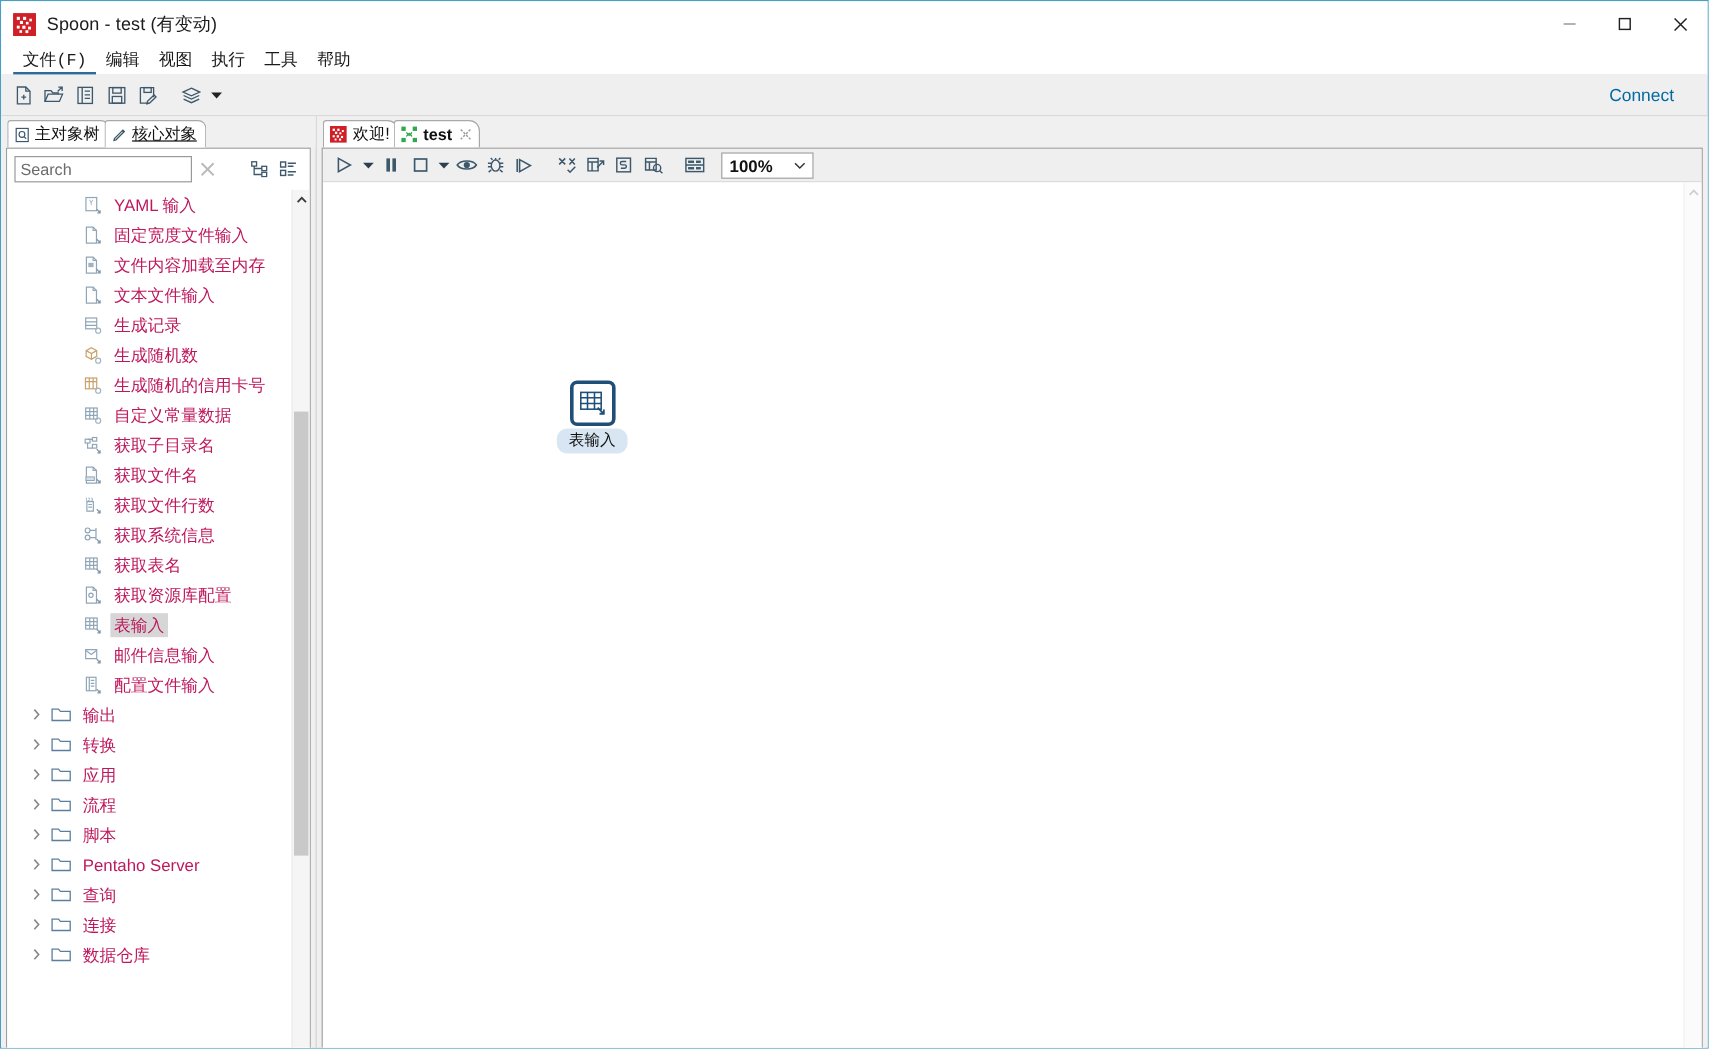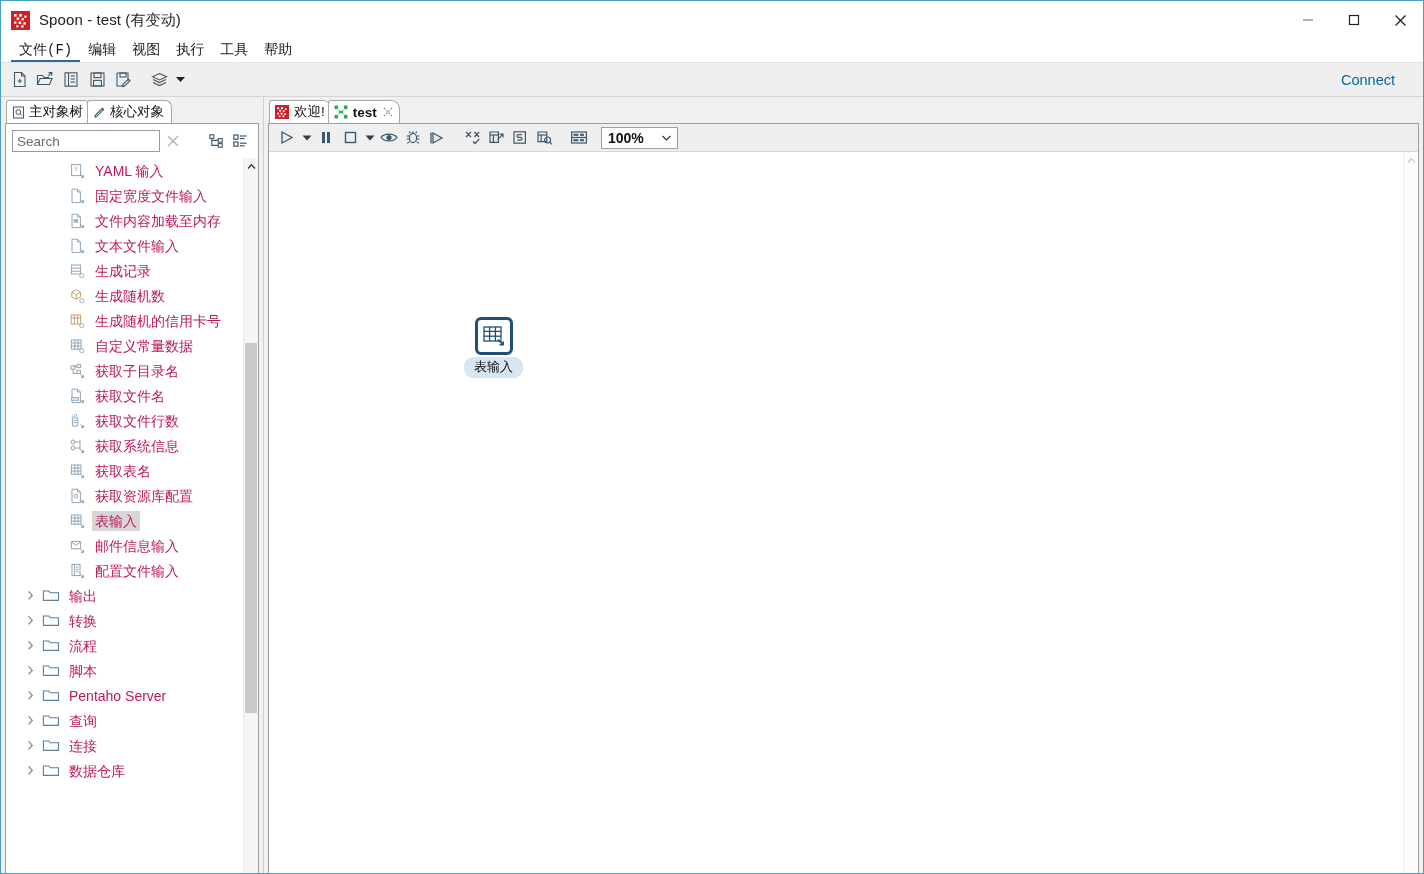--- a/index.html
+++ b/index.html
@@ -121,21 +121,21 @@
     font-size: 13.5px;
     color: #111;
     background: #ffffff;
     border: 1px solid #a8a8a8;
     border-bottom: none;
     border-radius: 3px 7px 0 0;
     position: relative;
     white-space: nowrap;
   }
   .ltab .tico { margin-right: 4px; display: flex; align-items: center; }
-  .ltab.active { background: #ffffff; z-index: 3; }
+  .ltab.active { background: #ffffff; z-index: 3; text-decoration: underline; }
   .ltab.inactive { background: #ffffff; }
 
   .leftinner {
     flex: 1;
     margin: 0 4px 4px 4px;
     background: #ffffff;
     border: 1px solid #9e9e9e;
     display: flex; flex-direction: column;
     position: relative;
     overflow: hidden;
@@ -717,20 +717,33 @@
                 <span class="twist">
                   <svg width="9" height="11" viewBox="0 0 9 11" fill="none" stroke="#8a8a8a" stroke-width="1.4">
                     <path d="M2.6 1.4L6.2 5.4 2.6 9.4"></path>
                   </svg>
                 </span>
                 <span class="ticon">
                   <svg width="18" height="15" viewBox="0 0 18 15" fill="none" stroke="#5b7f9e" stroke-width="1.1">
                     <path d="M1.4 12.4V3h5.4l1.5 1.8h8.2v7.6z"></path>
                   </svg>
                 </span>
+                <span class="tlabel">应用</span>
+              </div>
+              <div class="trow folder">
+                <span class="twist">
+                  <svg width="9" height="11" viewBox="0 0 9 11" fill="none" stroke="#8a8a8a" stroke-width="1.4">
+                    <path d="M2.6 1.4L6.2 5.4 2.6 9.4"></path>
+                  </svg>
+                </span>
+                <span class="ticon">
+                  <svg width="18" height="15" viewBox="0 0 18 15" fill="none" stroke="#5b7f9e" stroke-width="1.1">
+                    <path d="M1.4 12.4V3h5.4l1.5 1.8h8.2v7.6z"></path>
+                  </svg>
+                </span>
                 <span class="tlabel">流程</span>
               </div>
               <div class="trow folder">
                 <span class="twist">
                   <svg width="9" height="11" viewBox="0 0 9 11" fill="none" stroke="#8a8a8a" stroke-width="1.4">
                     <path d="M2.6 1.4L6.2 5.4 2.6 9.4"></path>
                   </svg>
                 </span>
                 <span class="ticon">
                   <svg width="18" height="15" viewBox="0 0 18 15" fill="none" stroke="#5b7f9e" stroke-width="1.1">

